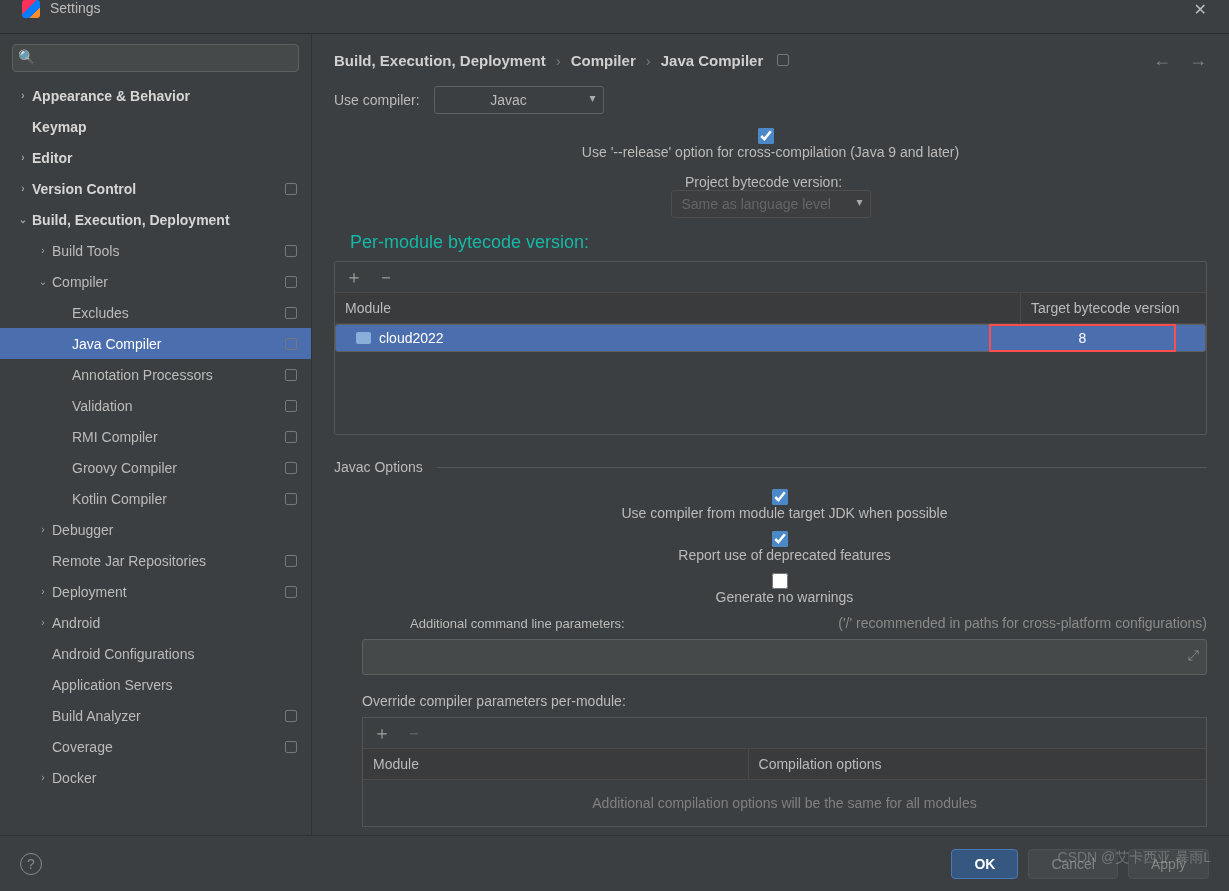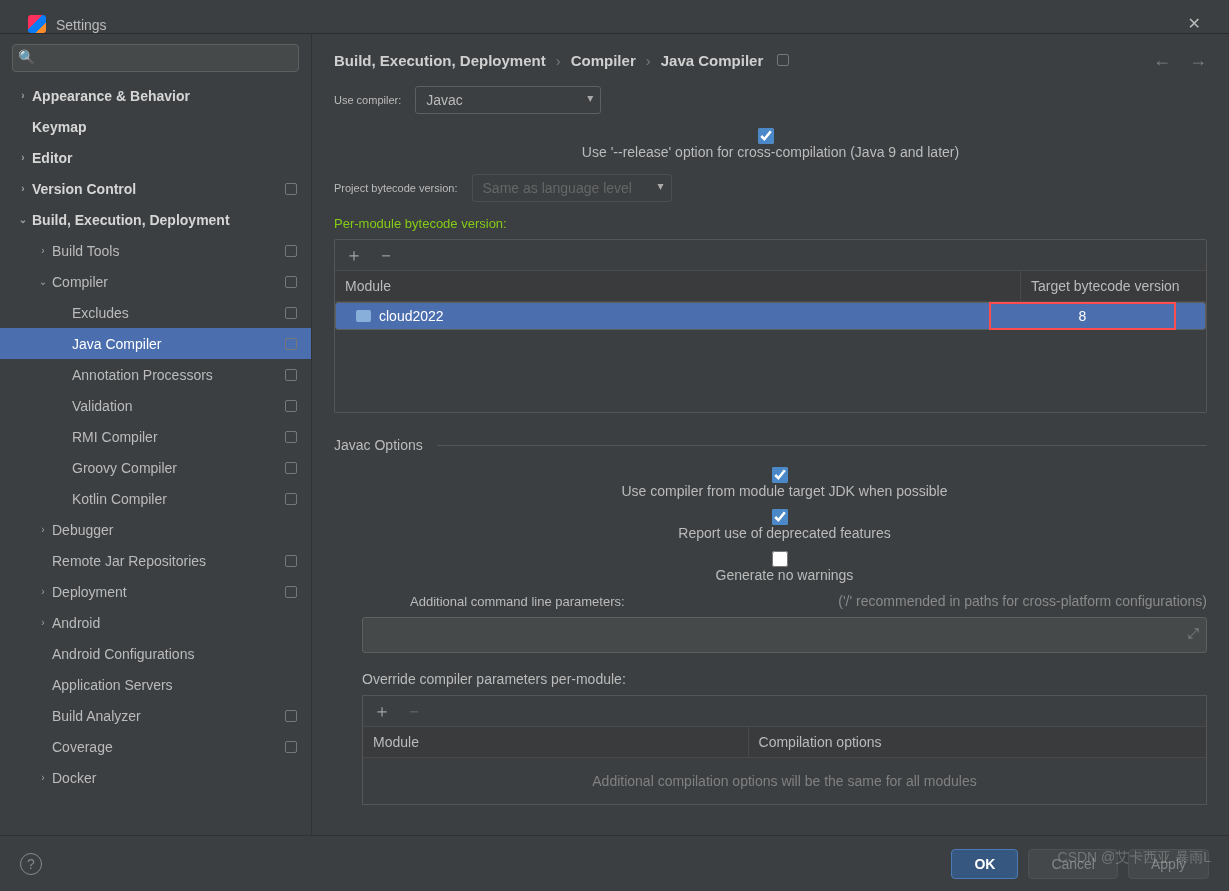--- a/index.html
+++ b/index.html
@@ -1,17 +1,17 @@
 <!DOCTYPE html>
 <html><head>
 <meta charset="utf-8">
 <style>
 * { margin: 0; padding: 0; box-sizing: border-box; font-family: "Segoe UI", Arial, sans-serif; }
 body { background: #3c3f41; color: #bbbbbb; font-size: 13px; width: 1229px; height: 891px; overflow: hidden; display: flex; flex-direction: column; }
-.titlebar { height: 34px; display: flex; align-items: flex-end; padding: 0 28px; border-bottom: 1px solid #2b2b2b; }
+.titlebar { height: 34px; display: flex; align-items: flex-start; padding: 0 22px; border-bottom: 1px solid #2b2b2b; }
 .titlebar .logo { width: 18px; height: 18px; background: linear-gradient(135deg, #fe315d 0%, #fe315d 40%, #087cfa 40%, #087cfa 70%, #fd8c2a 70%); border-radius: 3px; margin-right: 10px; }
 .titlebar .title { color: #bbbbbb; font-size: 14px; }
 .titlebar .close { margin-left: auto; color: #bbbbbb; cursor: pointer; font-size: 16px; }
 .main { display: flex; flex: 1; min-height: 0; }
 .sidebar { width: 312px; border-right: 1px solid #323232; display: flex; flex-direction: column; }
 .search-wrap { padding: 10px 12px 8px 12px; }
 .search { position: relative; }
 .search input { width: 100%; height: 28px; background: #45494a; border: 1px solid #5e6060; border-radius: 4px; padding: 0 8px 0 26px; color: #bbb; outline: none; }
 .search .icon { position: absolute; left: 6px; top: 5px; color: #aaa; font-size: 14px; }
 .tree { flex: 1; overflow-y: auto; padding-bottom: 6px; }
@@ -23,28 +23,28 @@
 .tree-item .badge { width: 12px; height: 12px; border: 1px solid #777; border-radius: 2px; }
 .tree-item.selected { background: #4b6eaf; color: #fff; }
 .tree-item.selected .chev { color: #fff; }
 .content { flex: 1; display: flex; flex-direction: column; min-width: 0; position: relative; }
 .breadcrumb { height: 52px; display: flex; align-items: center; padding: 0 22px; font-size: 15px; font-weight: 600; color: #d0d0d0; }
 .breadcrumb .sep { color: #777; margin: 0 10px; font-weight: normal; }
 .breadcrumb .cb-badge { width: 12px; height: 12px; border: 1px solid #777; border-radius: 2px; margin-left: 14px; }
 .breadcrumb .nav-arrows { margin-left: auto; display: flex; gap: 18px; color: #808080; font-size: 18px; }
 .panel { flex: 1; overflow-y: auto; padding: 0 22px 20px 22px; }
 .row { display: flex; align-items: center; margin-bottom: 14px; }
-.row .lbl { color: #bbb; font-size: 11px; margin-right: 14px; }
+.row .lbl { color: #bbb; font-size: 14px; margin-right: 14px; }
 select, .sel { background: #3c3f41; border: 1px solid #5e6060; color: #bbb; height: 28px; border-radius: 3px; padding: 0 30px 0 10px; font-size: 14px; appearance: none; position: relative; }
 .selwrap { position: relative; display: inline-block; }
 .selwrap::after { content: "▾"; position: absolute; right: 8px; top: 5px; color: #aaa; font-size: 12px; pointer-events: none; }
 .sel.disabled { color: #777; border-color: #555; }
 .chk { display: flex; align-items: center; font-size: 14px; color: #bbb; margin-bottom: 10px; flex-direction: column; }
 .chk input { width: 16px; height: 16px; margin-right: 10px; accent-color: #4a88c7; }
-.section-lbl { font-size: 13px; color: #84cc16; margin: 12px 0 8px 0; }
+.section-lbl { font-size: 18px; color: #14b8a6; margin: 12px 0 8px 16px; }
 .table { border: 1px solid #555; border-radius: 2px; background: #3c3f41; }
 .table-tb { display: flex; gap: 14px; padding: 6px 10px; border-bottom: 1px solid #4a4a4a; }
 .table-tb .tbtn { color: #a0a0a0; font-size: 18px; cursor: pointer; line-height: 1; }
 .table-tb .tbtn.dis { color: #666; }
 .table-head { display: flex; background: #393b3d; border-bottom: 1px solid #4a4a4a; }
 .table-head > div { padding: 7px 10px; font-size: 14px; color: #bbb; }
 .col-module { flex: 1; border-right: 1px solid #4a4a4a; }
 .col-target { width: 185px; text-align: left; }
 .table-body { min-height: 110px; }
 .table-row { display: flex; align-items: stretch; }
@@ -241,32 +241,32 @@
       <div class="nav-arrows">
         <span>←</span>
         <span>→</span>
       </div>
     </div>
 
     <div class="panel">
       <div class="row">
         <span class="lbl">Use compiler:</span>
         <span class="selwrap">
-          <select class="sel" style="width:186px;">
+          <select class="sel" style="width:170px;text-align:center;">
             <option>Javac</option>
           </select>
         </span>
       </div>
 
       <label class="chk">
         <input type="checkbox" checked="" style="">
         <span>Use '--release' option for cross-compilation (Java 9 and later)</span>
       </label>
 
-      <div class="row" style="margin-top:14px;">
+      <div class="row" style="margin-top:14px;flex-direction:column;">
         <span class="lbl">Project bytecode version:</span>
         <span class="selwrap">
           <select class="sel disabled" disabled="" style="width:200px;">
             <option>Same as language level</option>
           </select>
         </span>
       </div>
 
       <div class="section-lbl">Per-module bytecode version:</div>
       <div class="table">

